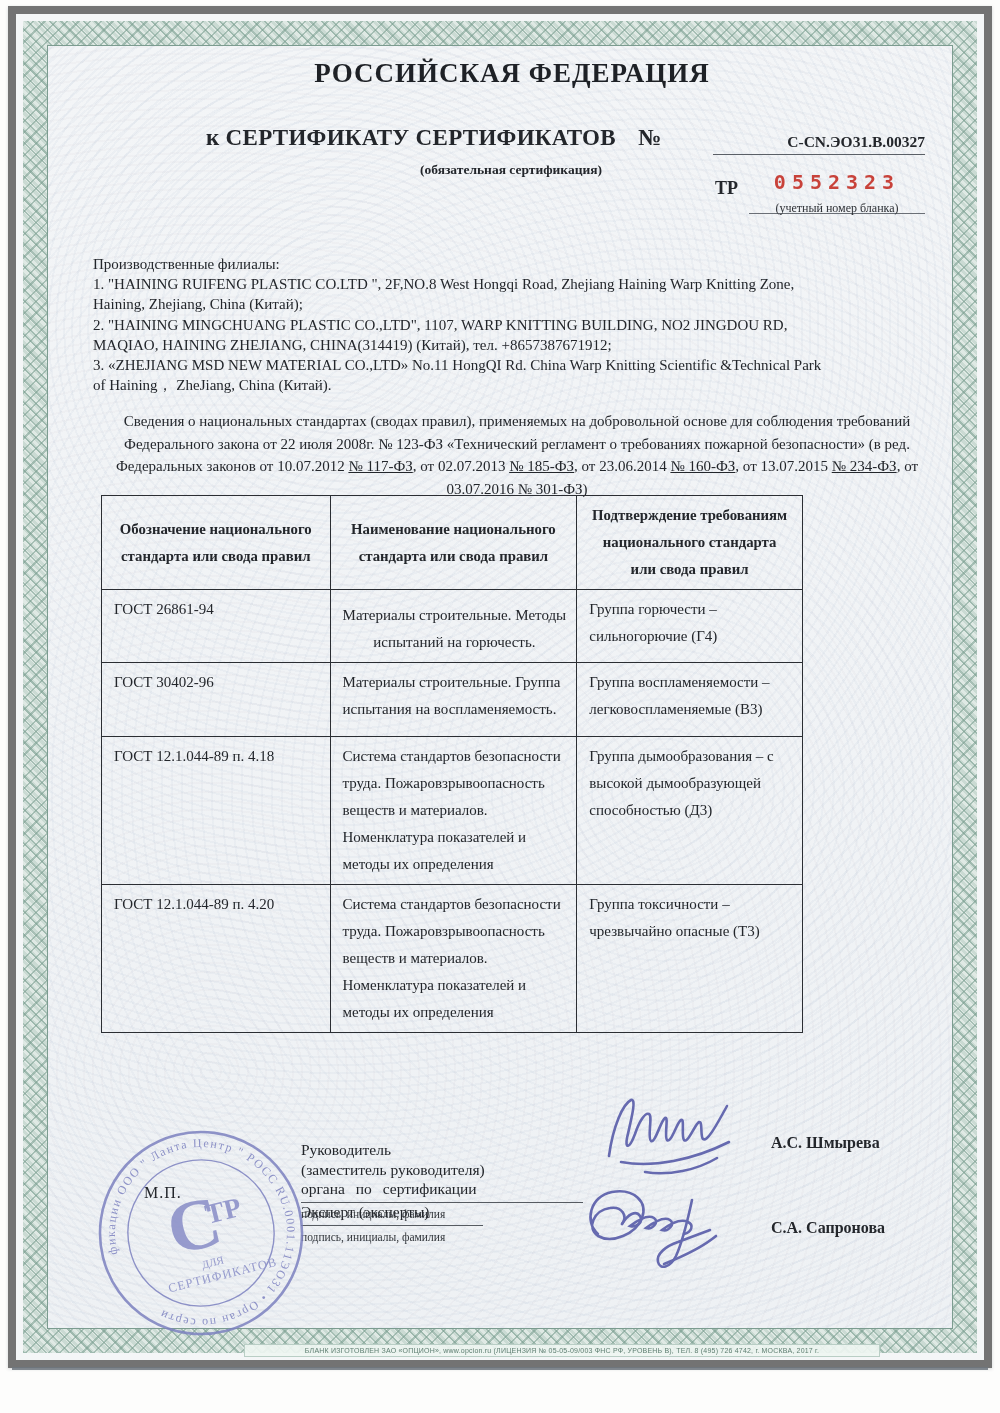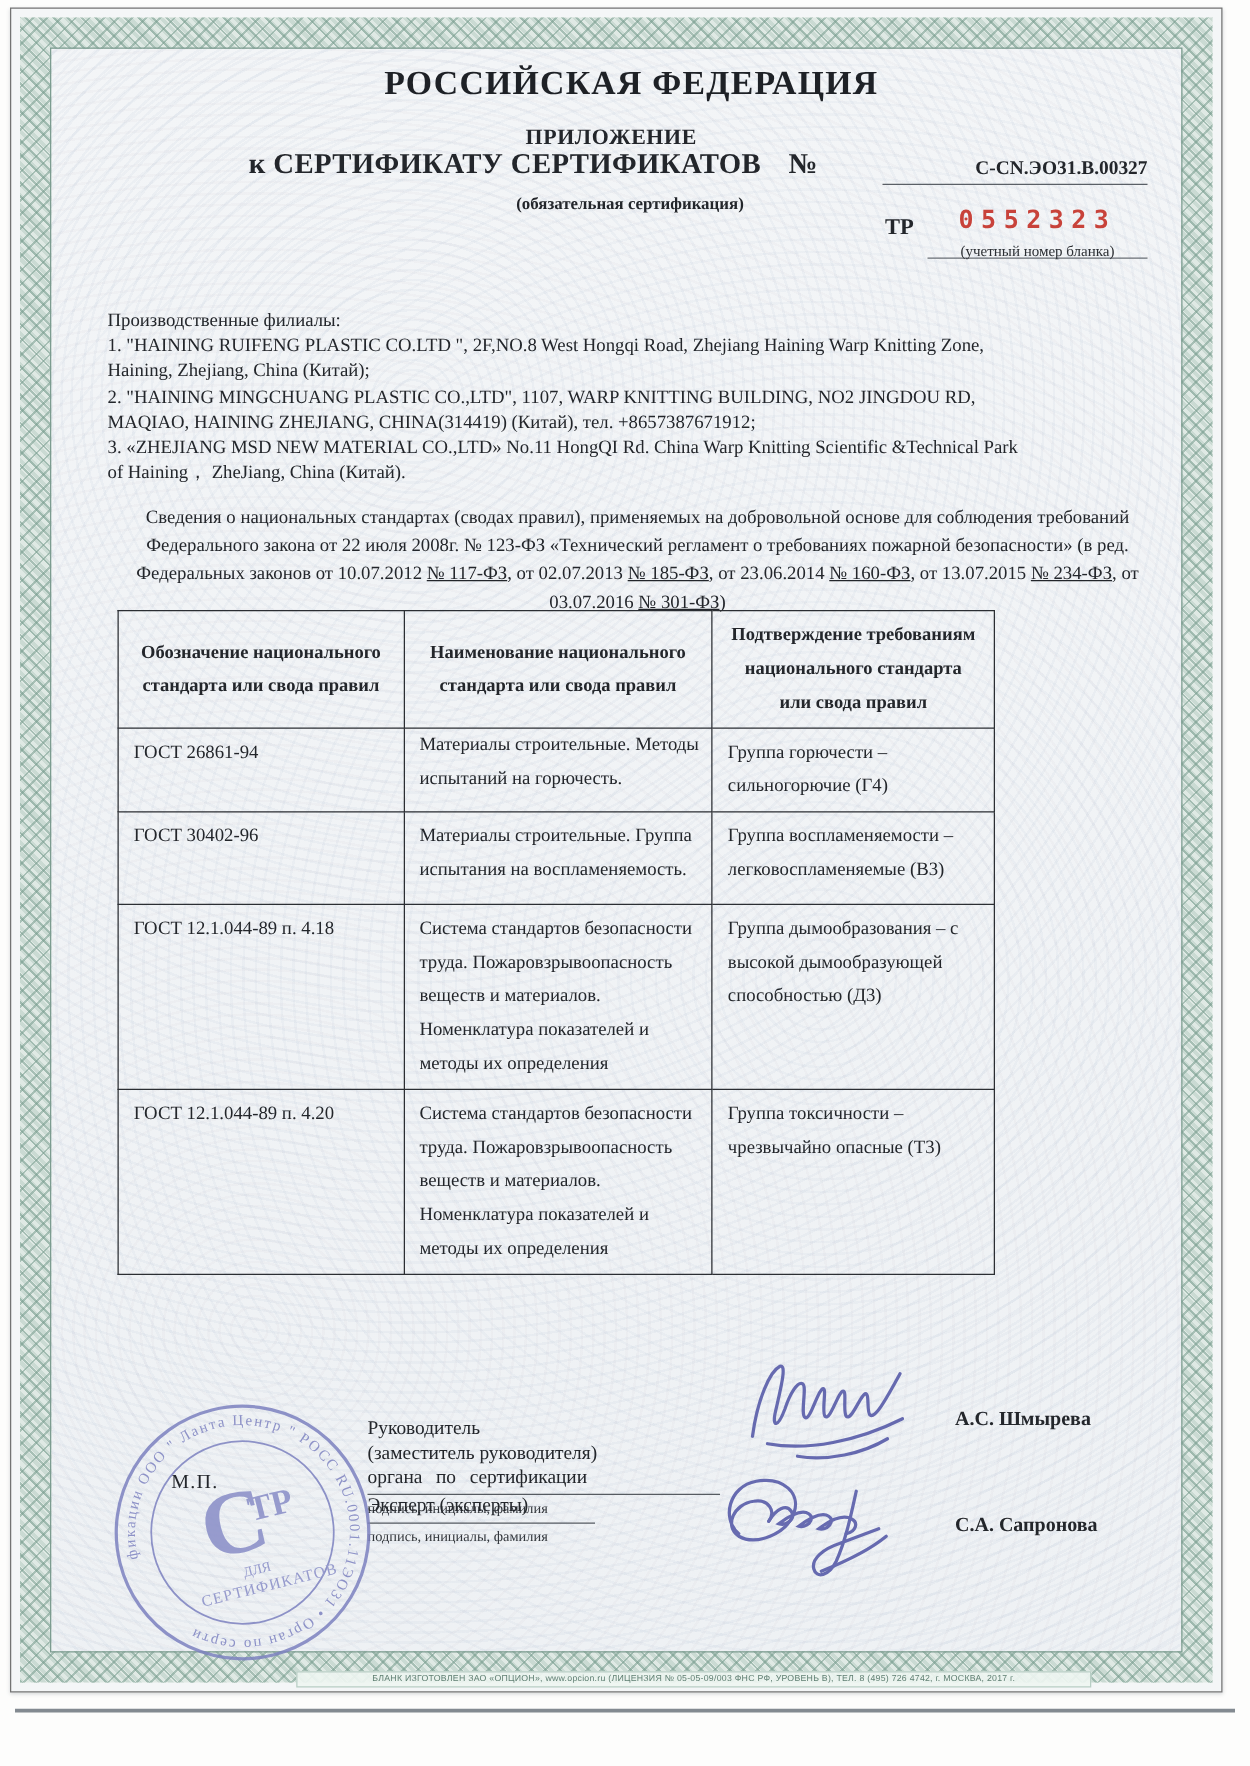--- a/index.html
+++ b/index.html
@@ -7,21 +7,21 @@
     width:1000px;height:1413px;position:relative;overflow:hidden;
     background:#fdfdfc;
     font-family:"Liberation Serif","DejaVu Serif",serif;
     color:#23262b;
   }
   .page{position:absolute;inset:0;}
   
   .sheet{
     position:absolute;left:8px;top:6px;width:968px;height:1346px;
     background:#f4f6f7;
-    border:1px solid #737373;
+    border:8px solid #737373;
     box-shadow:0 1px 3px rgba(90,100,110,.25);
   }
   .band{
     position:absolute;inset:7px;
     background:
       repeating-linear-gradient(45deg, rgba(122,158,144,.55) 0 1.6px, rgba(0,0,0,0) 1.6px 8px),
       repeating-linear-gradient(-45deg, rgba(122,158,144,.55) 0 1.6px, rgba(0,0,0,0) 1.6px 8px),
       repeating-linear-gradient(45deg, rgba(148,180,167,.28) 0 3px, rgba(0,0,0,0) 3px 6px),
       #dfe9e4;
   }
@@ -86,21 +86,21 @@
     font-size:15px;line-height:27px;
   }
   table.std th,table.std td{
     border:1.6px solid #2b2e33;vertical-align:top;
     padding:6px 10px 6px 12px;
   }
   table.std th{
     font-weight:bold;text-align:center;vertical-align:middle;
     padding:6px 14px;height:56px;font-size:14.8px;
   }
-  td.c-name.center{text-align:left;padding-top:0;}
+  td.c-name.center{text-align:center;padding-top:12px;}
   td.pre{white-space:pre-line;}
   tr.r1{height:56px;} tr.r2{height:74px;} tr.r3{height:96px;} tr.r4{height:92px;}
   
   .sig-head{position:absolute;top:1090px;left:285px;width:282px;font-size:15.5px;line-height:19.5px;margin-top:36px;}
   .sig-head .l3{word-spacing:7px;}
   .rule{border-top:1.2px solid #565b61;margin-top:3px;}
   .sig-caption{font-size:11.5px;color:#33373c;padding-top:2px;}
   .sig-expert{position:absolute;top:1188px;left:285px;width:182px;font-size:15.5px;line-height:19.5px;}
   .name1{position:absolute;top:1120px;left:755px;font-size:16px;font-weight:bold;}
   .name2{position:absolute;top:1205px;left:755px;font-size:16px;font-weight:bold;}
@@ -121,21 +121,20 @@
 <body>
 
 <div class="page">
   <div class="sheet">
     <div class="band"></div>
     <div class="inner"></div>
 
     <div class="content">
 
       <div class="title">РОССИЙСКАЯ ФЕДЕРАЦИЯ</div>
-      <div class="subtitle">ПРИЛОЖЕНИЕ</div>
       <div class="cert-line">
         <span>к СЕРТИФИКАТУ СЕРТИФИКАТОВ</span><span class="no">№</span>
       </div>
       <div class="cert-number">С-CN.ЭО31.В.00327</div>
       <div class="mandatory">(обязательная сертификация)</div>
       <div class="tr-label">ТР</div>
       <div class="blank-number" id="blank-number" style="color: rgb(200, 66, 58);">0552323</div>
       <div class="blank-caption">(учетный номер бланка)</div>
 
       <div class="branches">Производственные филиалы:

